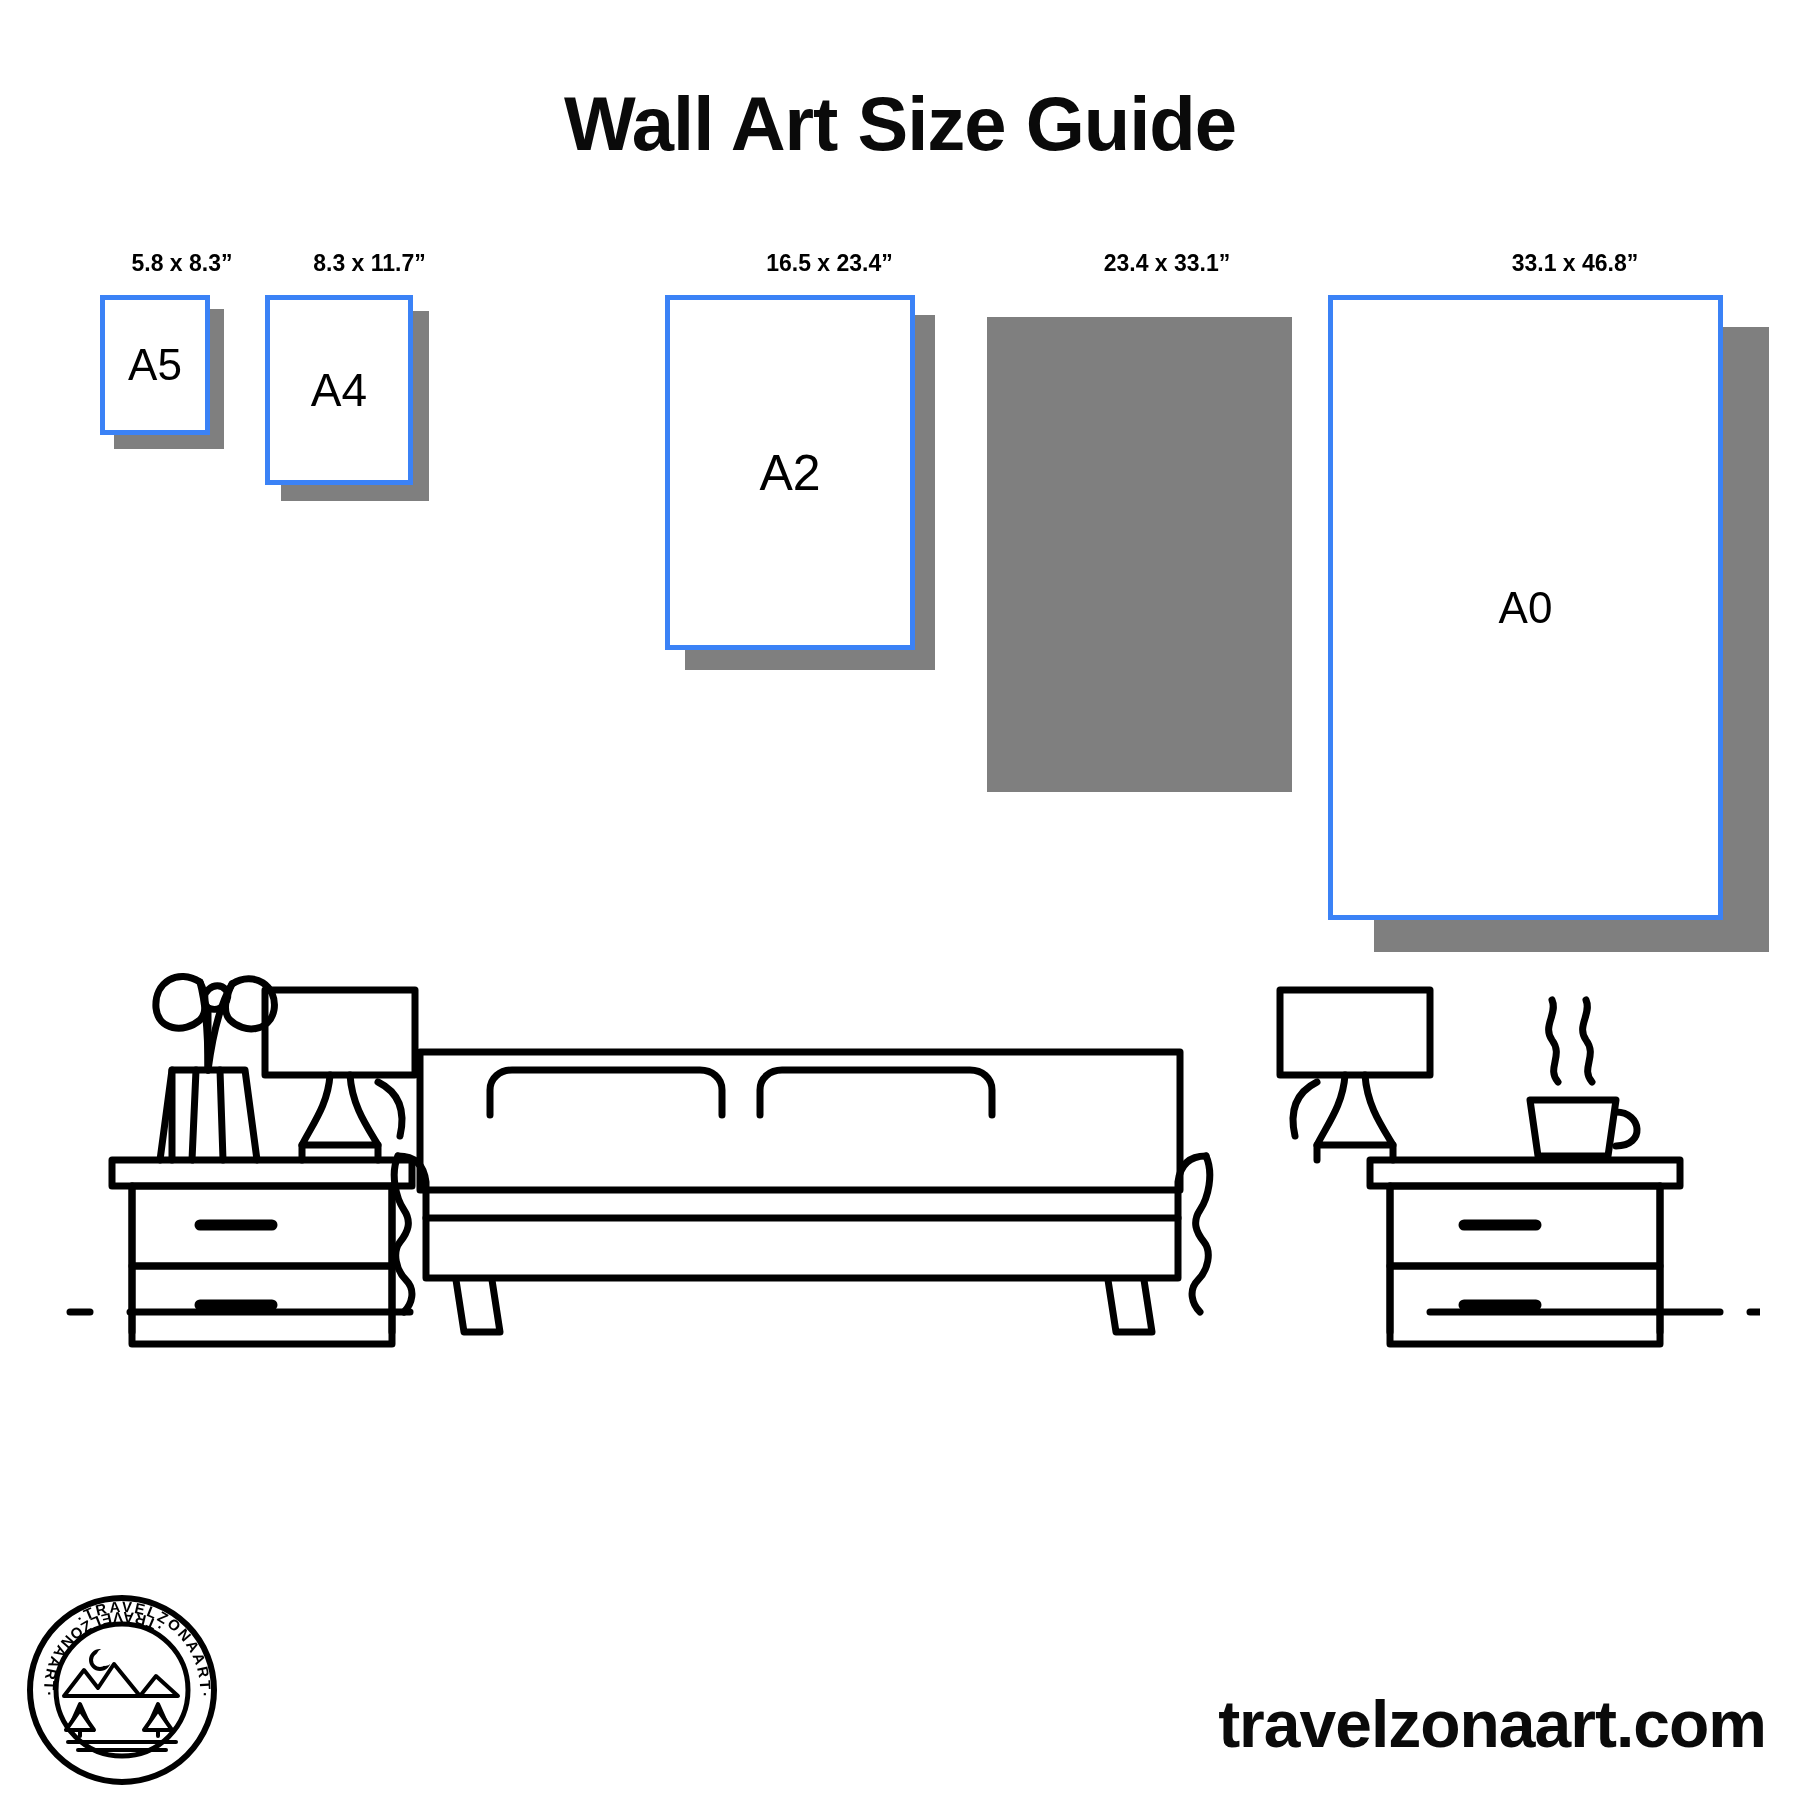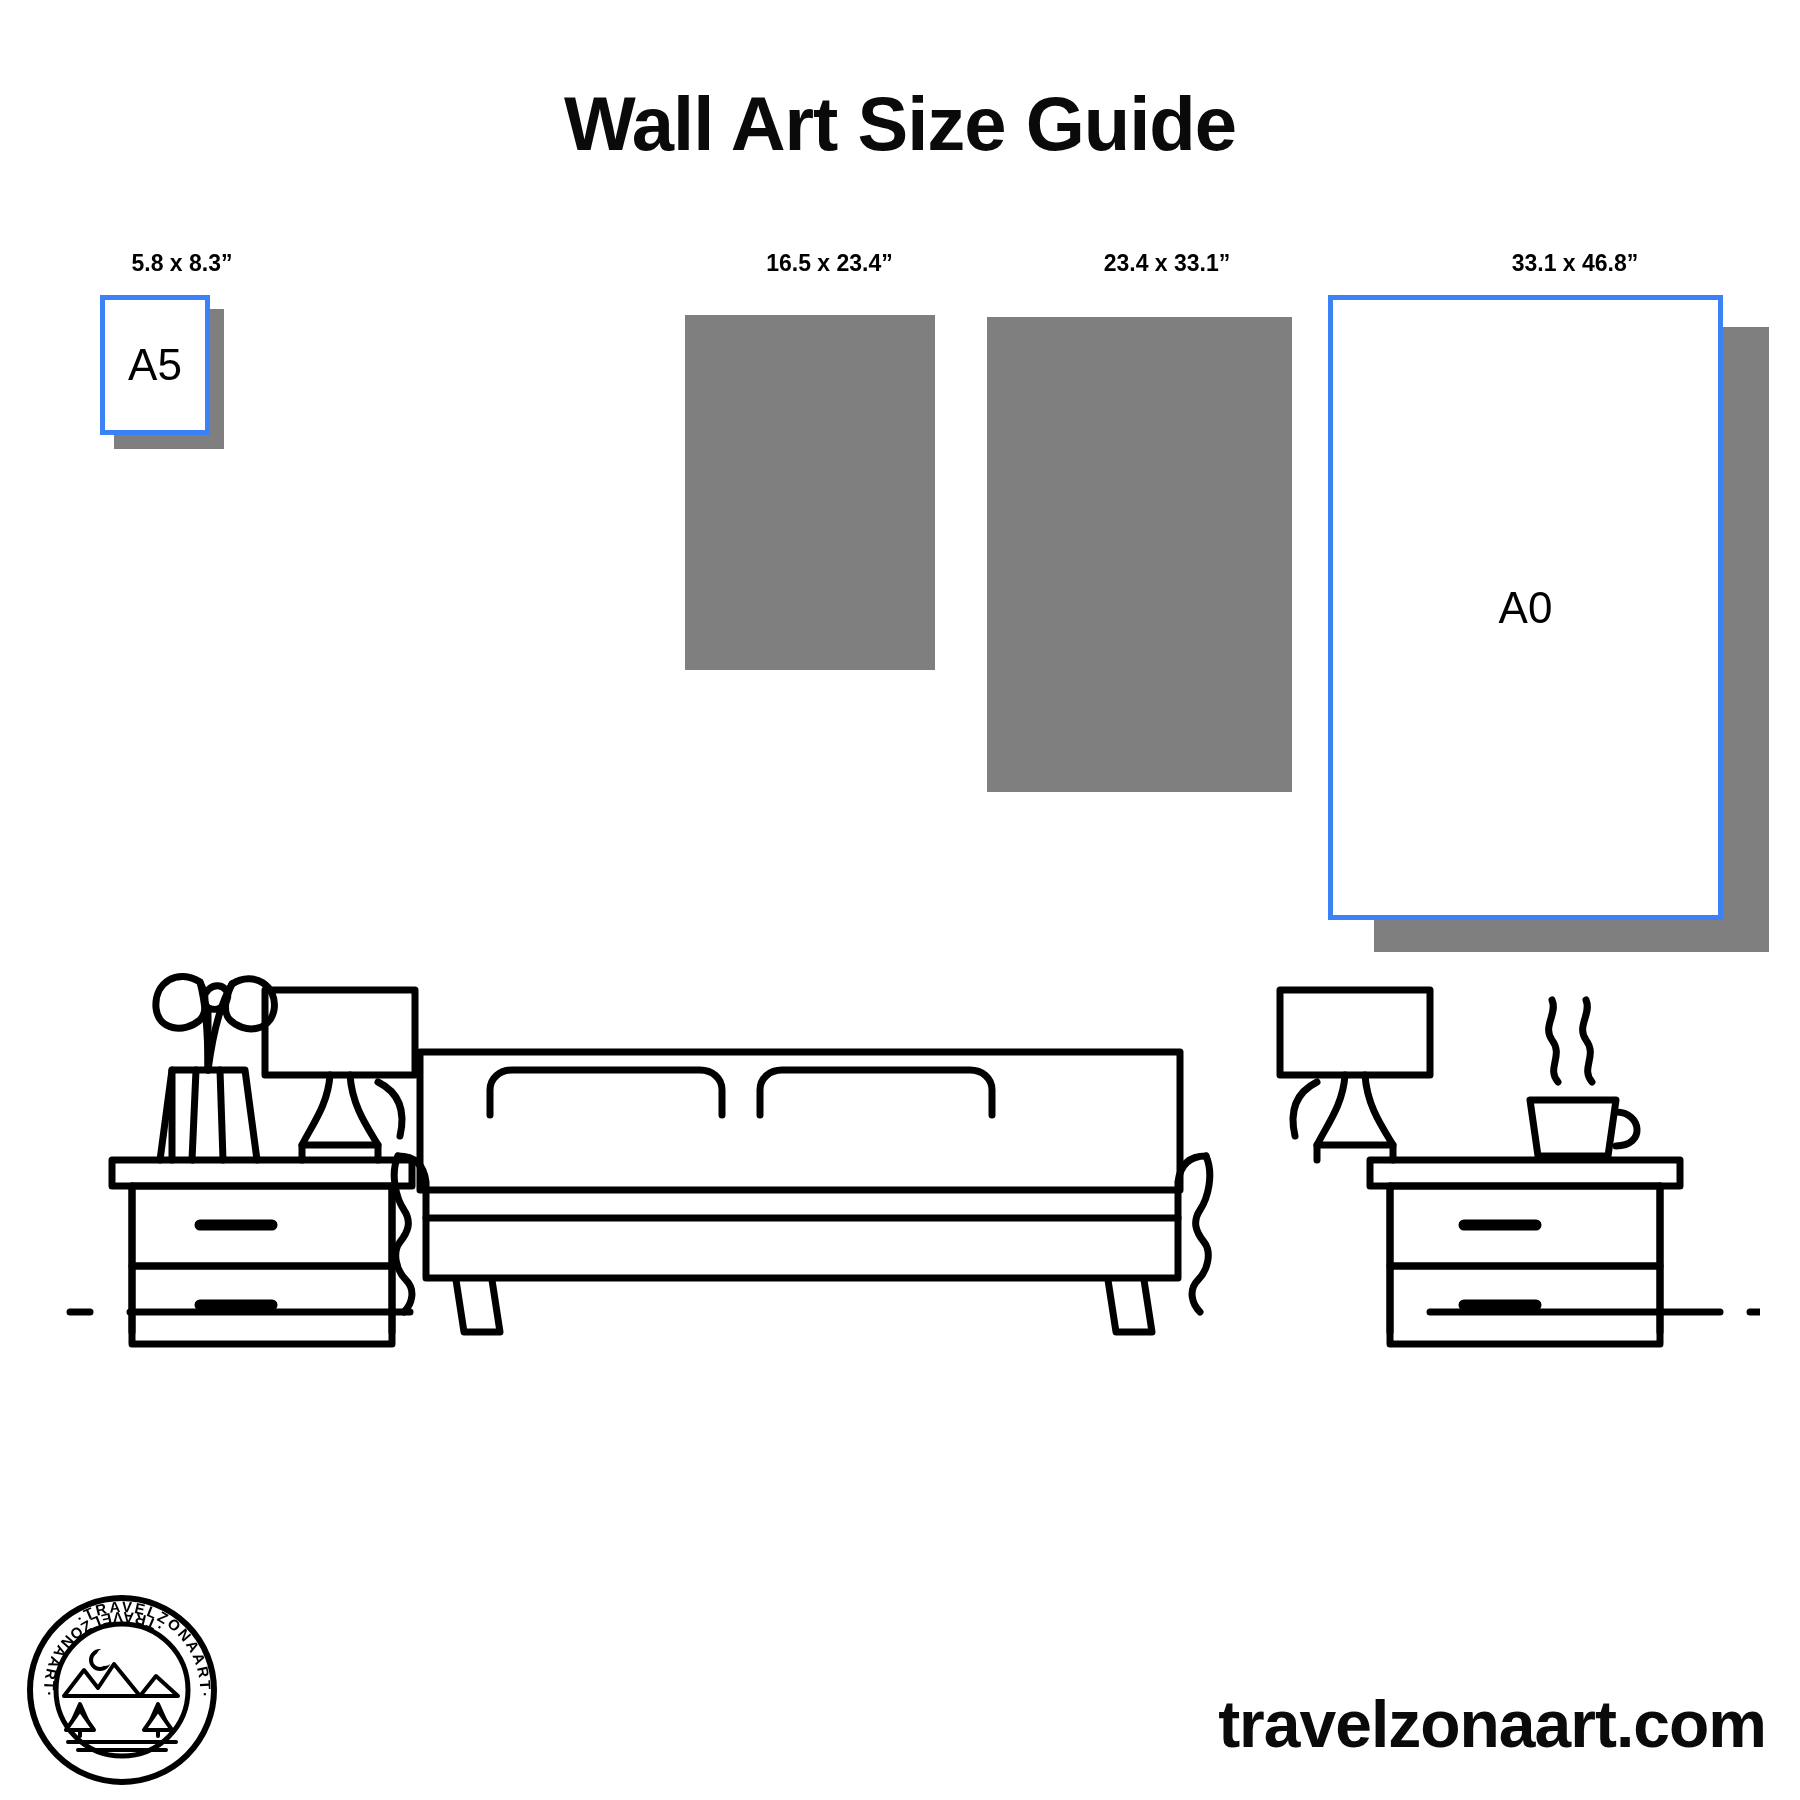--- a/index.html
+++ b/index.html
@@ -104,25 +104,35 @@
 <div id="frames-area">
 
   <div class="frame-group" style="left:100px; top:295px; width:110px; height:160px;">
     <div class="frame-label" style="top:-45px;">5.8 x 8.3”</div>
     <div class="frame-shadow" style="left:14px; top:14px; width:110px; height:140px;"></div>
     <div class="frame-box" style="left:0; top:0; width:110px; height:140px;">
       <span class="frame-name" style="font-size:44px;">A5</span>
     </div>
   </div>
 
+  <div class="frame-group" style="left:265px; top:295px; width:155px; height:210px;">
+    <div class="frame-label" style="top:-45px;">8.3 x 11.7”</div>
+    <div class="frame-shadow" style="left:16px; top:16px; width:148px; height:190px;"></div>
+    <div class="frame-box" style="left:0; top:0; width:148px; height:190px;">
+      <span class="frame-name" style="font-size:46px;">A4</span>
+    </div>
+  </div>
 
 
   <div class="frame-group" style="left:665px; top:295px; width:275px; height:390px;">
     <div class="frame-label" style="top:-45px;">16.5 x 23.4”</div>
     <div class="frame-shadow" style="left:20px; top:20px; width:250px; height:355px;"></div>
+    <div class="frame-box" style="left:0; top:0; width:250px; height:355px;">
+      <span class="frame-name" style="font-size:50px;">A2</span>
+    </div>
   </div>
 
   <div class="frame-group" style="left:965px; top:295px; width:350px; height:500px;">
     <div class="frame-label" style="top:-45px;">23.4 x 33.1”</div>
     <div class="frame-shadow" style="left:22px; top:22px; width:305px; height:475px;"></div>
   </div>
 
   <div class="frame-group" style="left:1328px; top:295px; width:440px; height:660px;">
     <div class="frame-label" style="top:-45px;">33.1 x 46.8”</div>
     <div class="frame-shadow" style="left:46px; top:32px; width:395px; height:625px;"></div>

